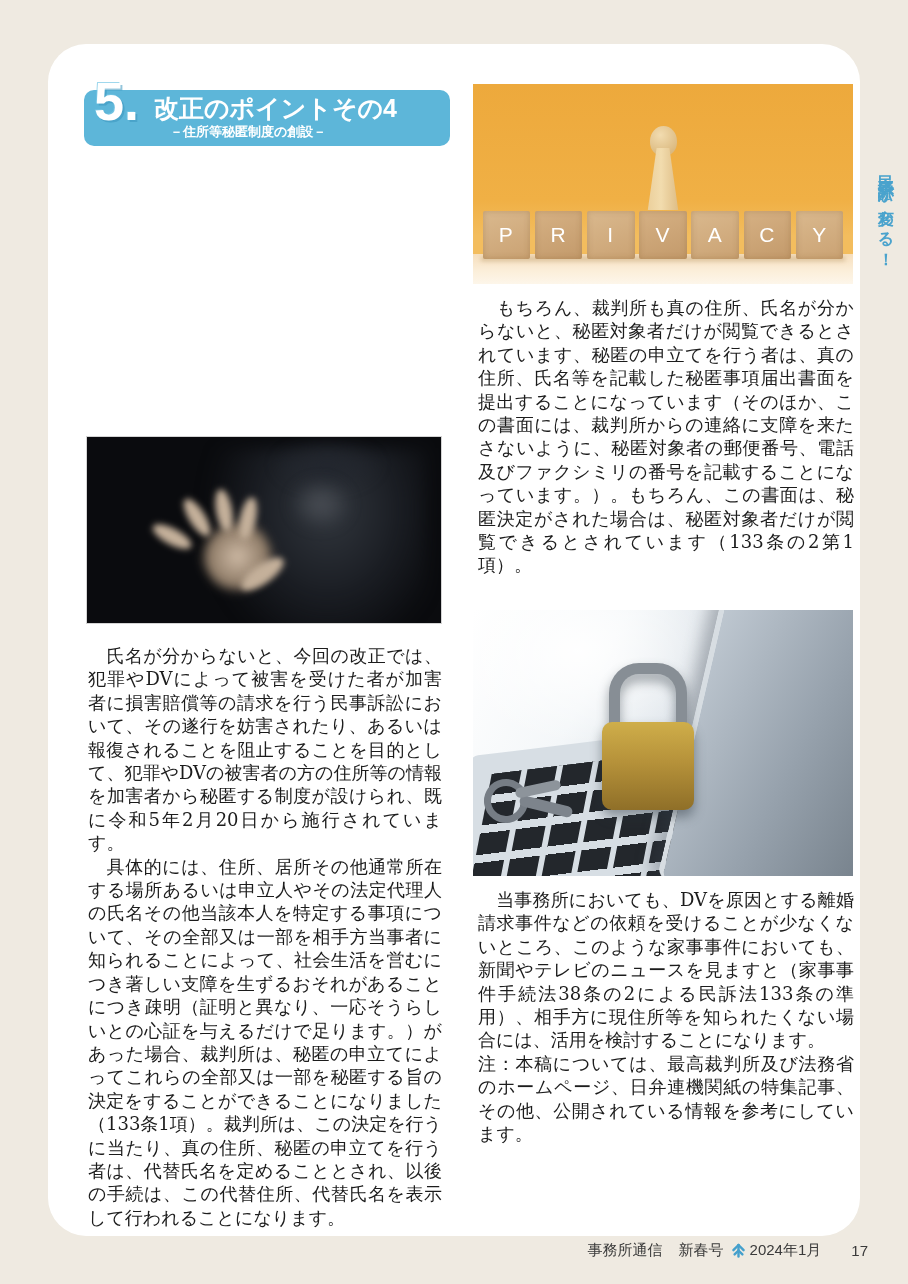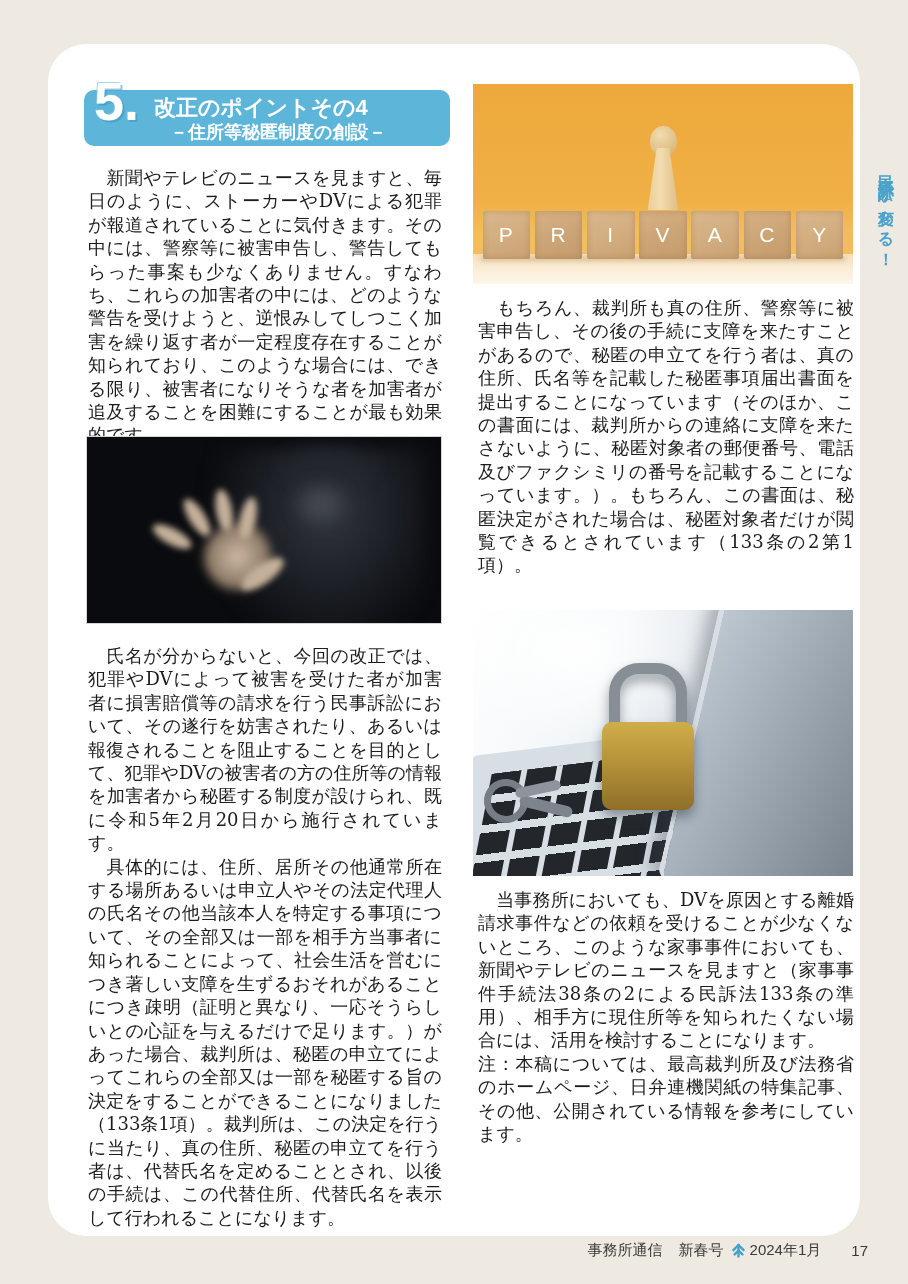--- a/index.html
+++ b/index.html
@@ -18,22 +18,22 @@
   .badge{
     position:absolute;left:36px;top:46px;width:366px;height:56px;
     background:#5db6d9;border-radius:10px;
     font-family:"Liberation Sans","DejaVu Sans",sans-serif;
   }
   .badge-number{
     position:absolute;left:10px;top:-16px;
     font-size:54px;font-weight:bold;color:#ffffff;line-height:1;
     text-shadow:2px 2px 0 rgba(59,150,190,.55), -1px -1px 0 rgba(120,200,230,.7);
   }
-  .badge-line1{margin:6px 0 0 70px;font-size:22px;line-height:24px;font-weight:bold;color:#fff;}
-  .badge-line2{margin:0 0 0 86px;font-size:18px;line-height:24px;font-weight:bold;color:#fff;}
+  .badge-line1{margin:6px 0 0 70px;font-size:25px;line-height:24px;font-weight:bold;color:#fff;}
+  .badge-line2{margin:0 0 0 86px;font-size:13px;line-height:24px;font-weight:bold;color:#fff;}
   
   .para{
     position:absolute;
     font-size:18px;line-height:23.4px;color:#1c1c1c;
     text-align:justify;margin:0;
   }
   .para p{margin:0;}
   .closing{text-align:right;margin:6px 2px 8px 0;}
   
   .photo{position:absolute;overflow:hidden;}
@@ -135,21 +135,20 @@
 <div class="page">
 
   <div class="sheet">
 
     <div class="badge">
       <div class="badge-number">5.</div>
       <div class="badge-line1">改正のポイントその4</div>
       <div class="badge-line2">－住所等秘匿制度の創設－</div>
     </div>
 
-    <p class="para" style="left:40px;top:122px;width:354px;">　新聞やテレビのニュースを見ますと、毎日のように、ストーカーやDVによる犯罪が報道されていることに気付きます。その中には、警察等に被害申告し、警告してもらった事案も少なくありません。すなわち、これらの加害者の中には、どのような警告を受けようと、逆恨みしてしつこく加害を繰り返す者が一定程度存在することが知られており、このような場合には、できる限り、被害者になりそうな者を加害者が追及することを困難にすることが最も効果的です。</p>
 
     <div class="photo photo-suspect">
       <div class="sp-figure"></div>
       <div class="sp-cap"></div>
       <div class="sp-face"></div>
       <div class="sp-hand">
         <div class="sp-palm"></div>
         <div class="sp-finger sp-f1"></div>
         <div class="sp-finger sp-f2"></div>
         <div class="sp-finger sp-f3"></div>
@@ -174,21 +173,21 @@
         <div class="pv-block">P</div>
         <div class="pv-block">R</div>
         <div class="pv-block">I</div>
         <div class="pv-block">V</div>
         <div class="pv-block">A</div>
         <div class="pv-block">C</div>
         <div class="pv-block">Y</div>
       </div>
     </div>
 
-    <p class="para" style="left:430px;top:252px;width:376px;">　もちろん、裁判所も真の住所、警察等に被害申告し、その後の手続に支障を来たすことがあるので、秘匿の申立てを行う者は、真の住所、氏名等を記載した秘匿事項届出書面を提出することになっています（そのほか、この書面には、裁判所からの連絡に支障を来たさないように、秘匿対象者の郵便番号、電話及びファクシミリの番号を記載することになっています。）。もちろん、この書面は、秘匿決定がされた場合は、秘匿対象者だけが閲覧できるとされています（133条の2第1項）。</p>
+    <p class="para" style="left:430px;top:252px;width:376px;">　もちろん、裁判所も真の住所、氏名が分からないと、秘匿対象者だけが閲覧できるとされています、秘匿の申立てを行う者は、真の住所、氏名等を記載した秘匿事項届出書面を提出することになっています（そのほか、この書面には、裁判所からの連絡に支障を来たさないように、秘匿対象者の郵便番号、電話及びファクシミリの番号を記載することになっています。）。もちろん、この書面は、秘匿決定がされた場合は、秘匿対象者だけが閲覧できるとされています（133条の2第1項）。</p>
 
     <div class="photo photo-lock">
       <div class="lk-flare"></div>
       <div class="lk-keyboard">
         <div class="lk-keys"></div>
       </div>
       <div class="lk-screen"></div>
       <div class="lk-ring"></div>
       <div class="lk-blade1"></div>
       <div class="lk-blade2"></div>

